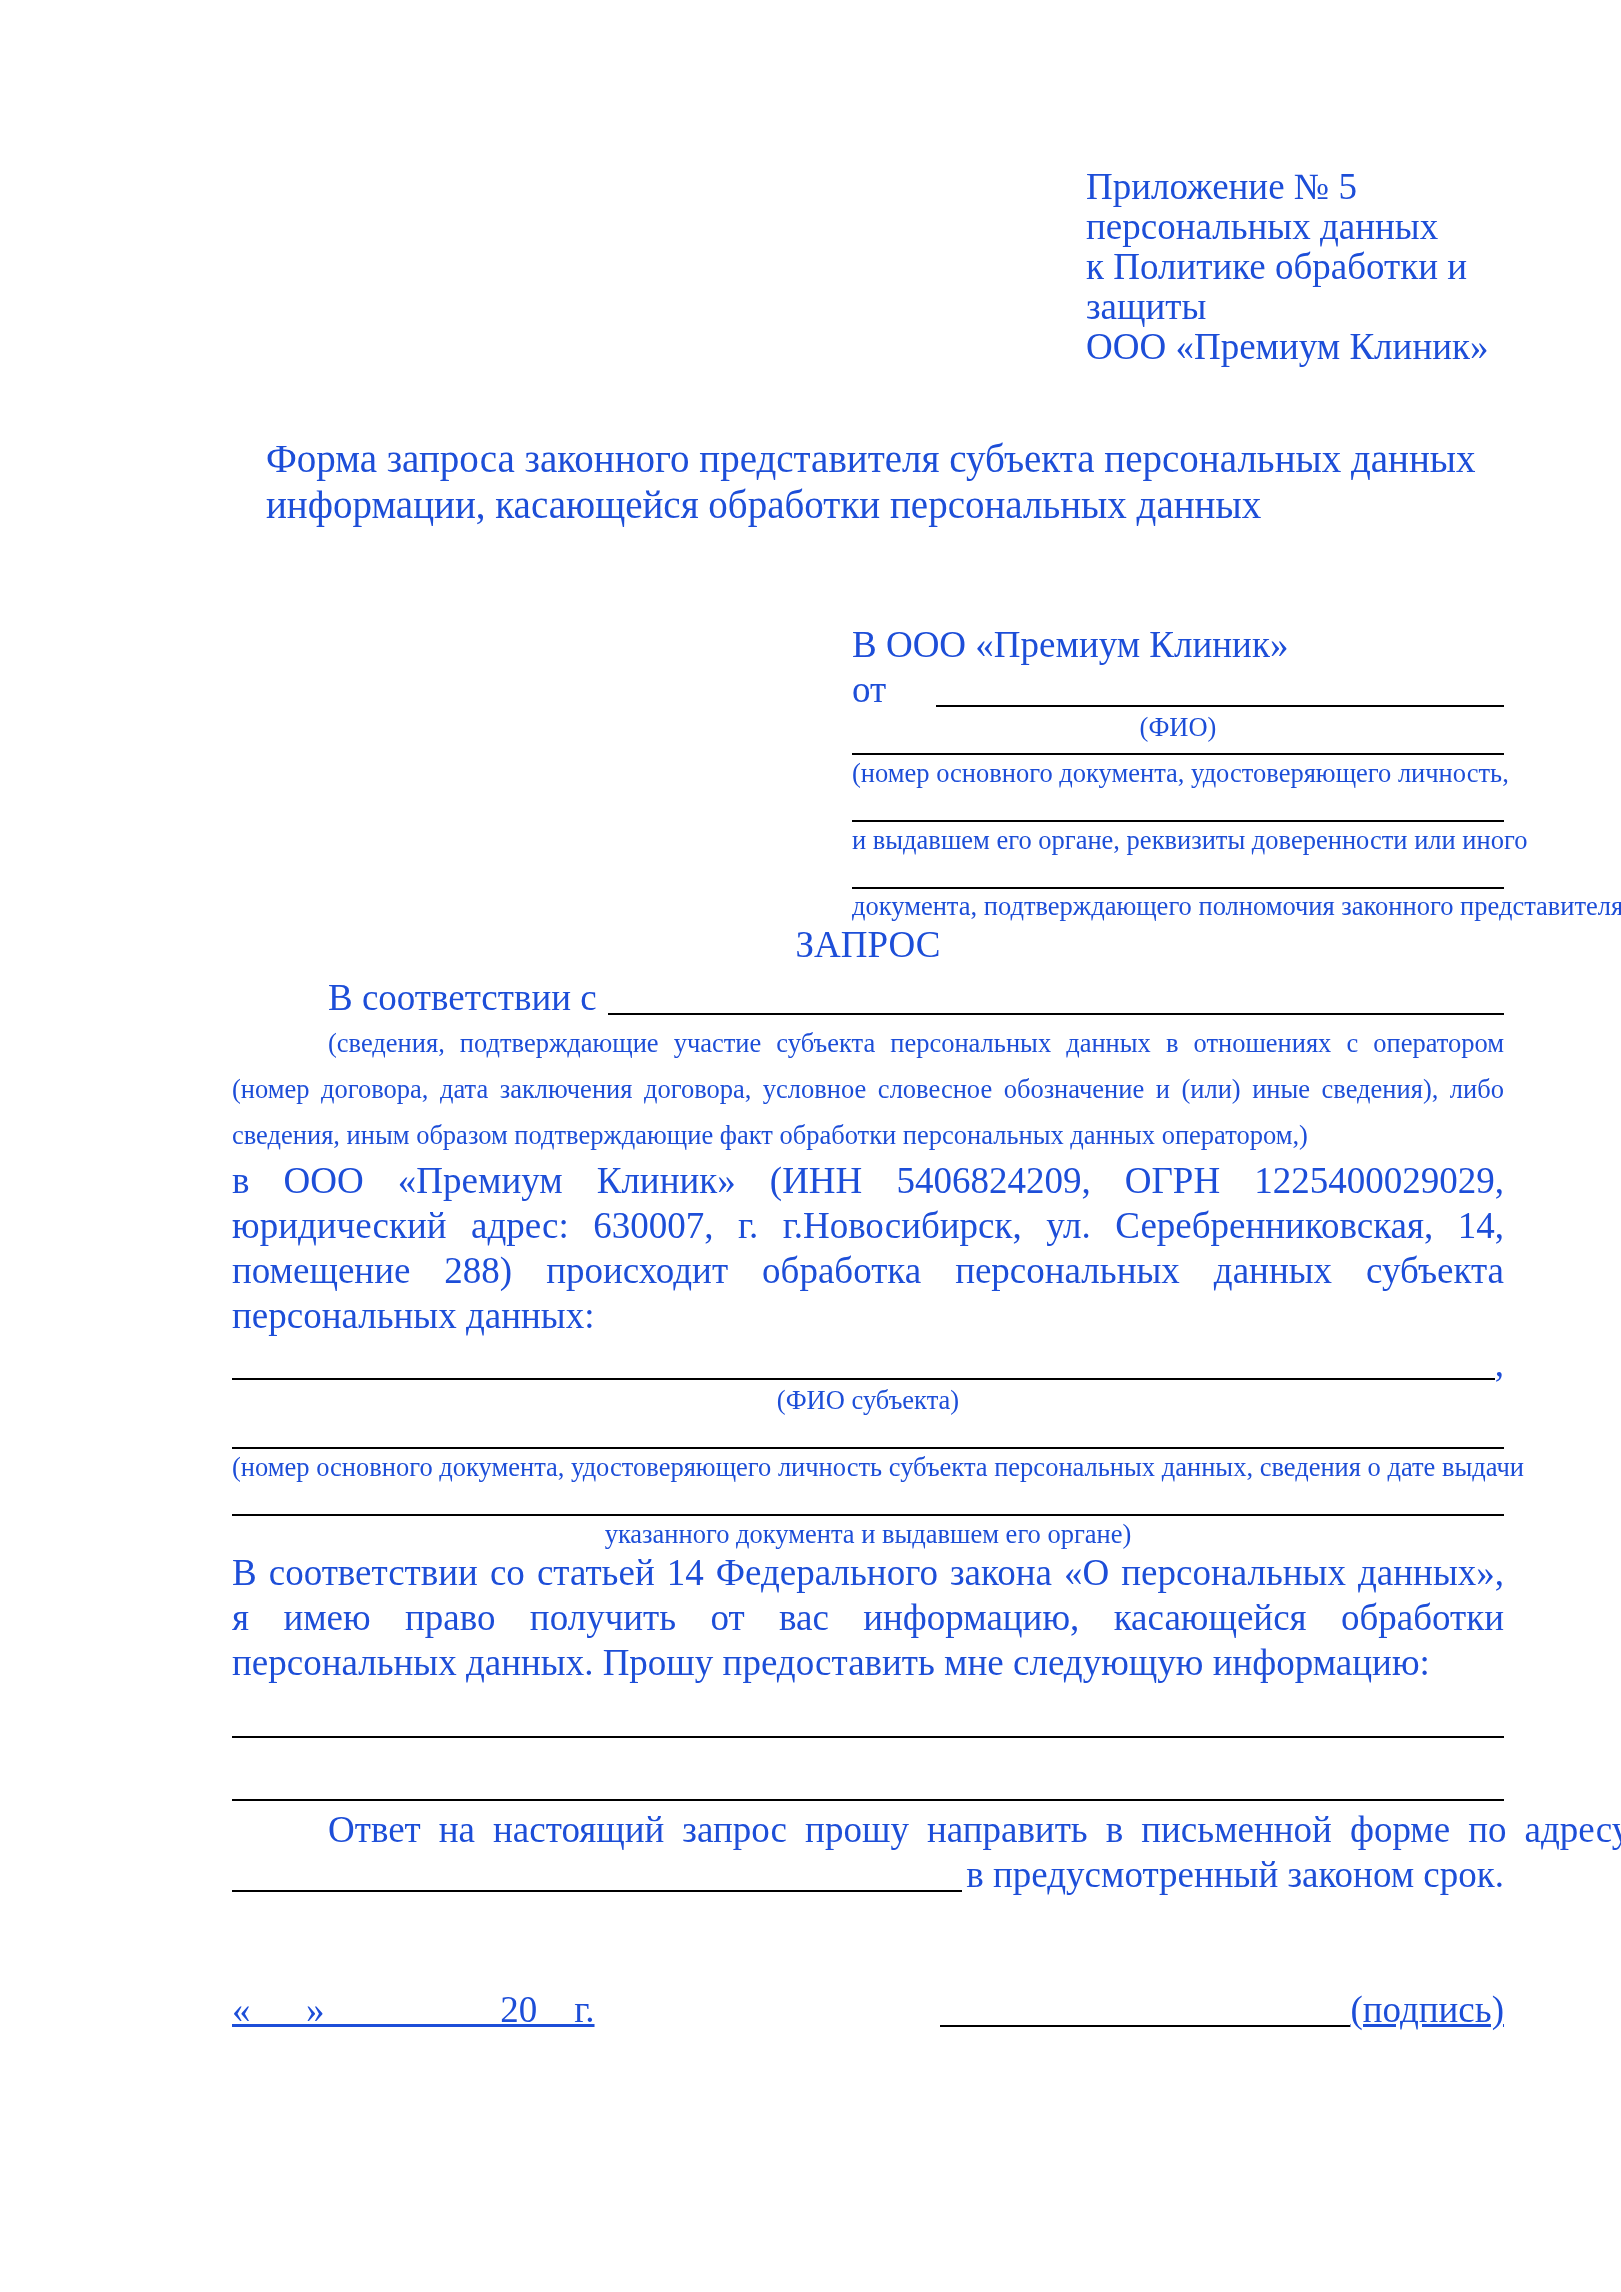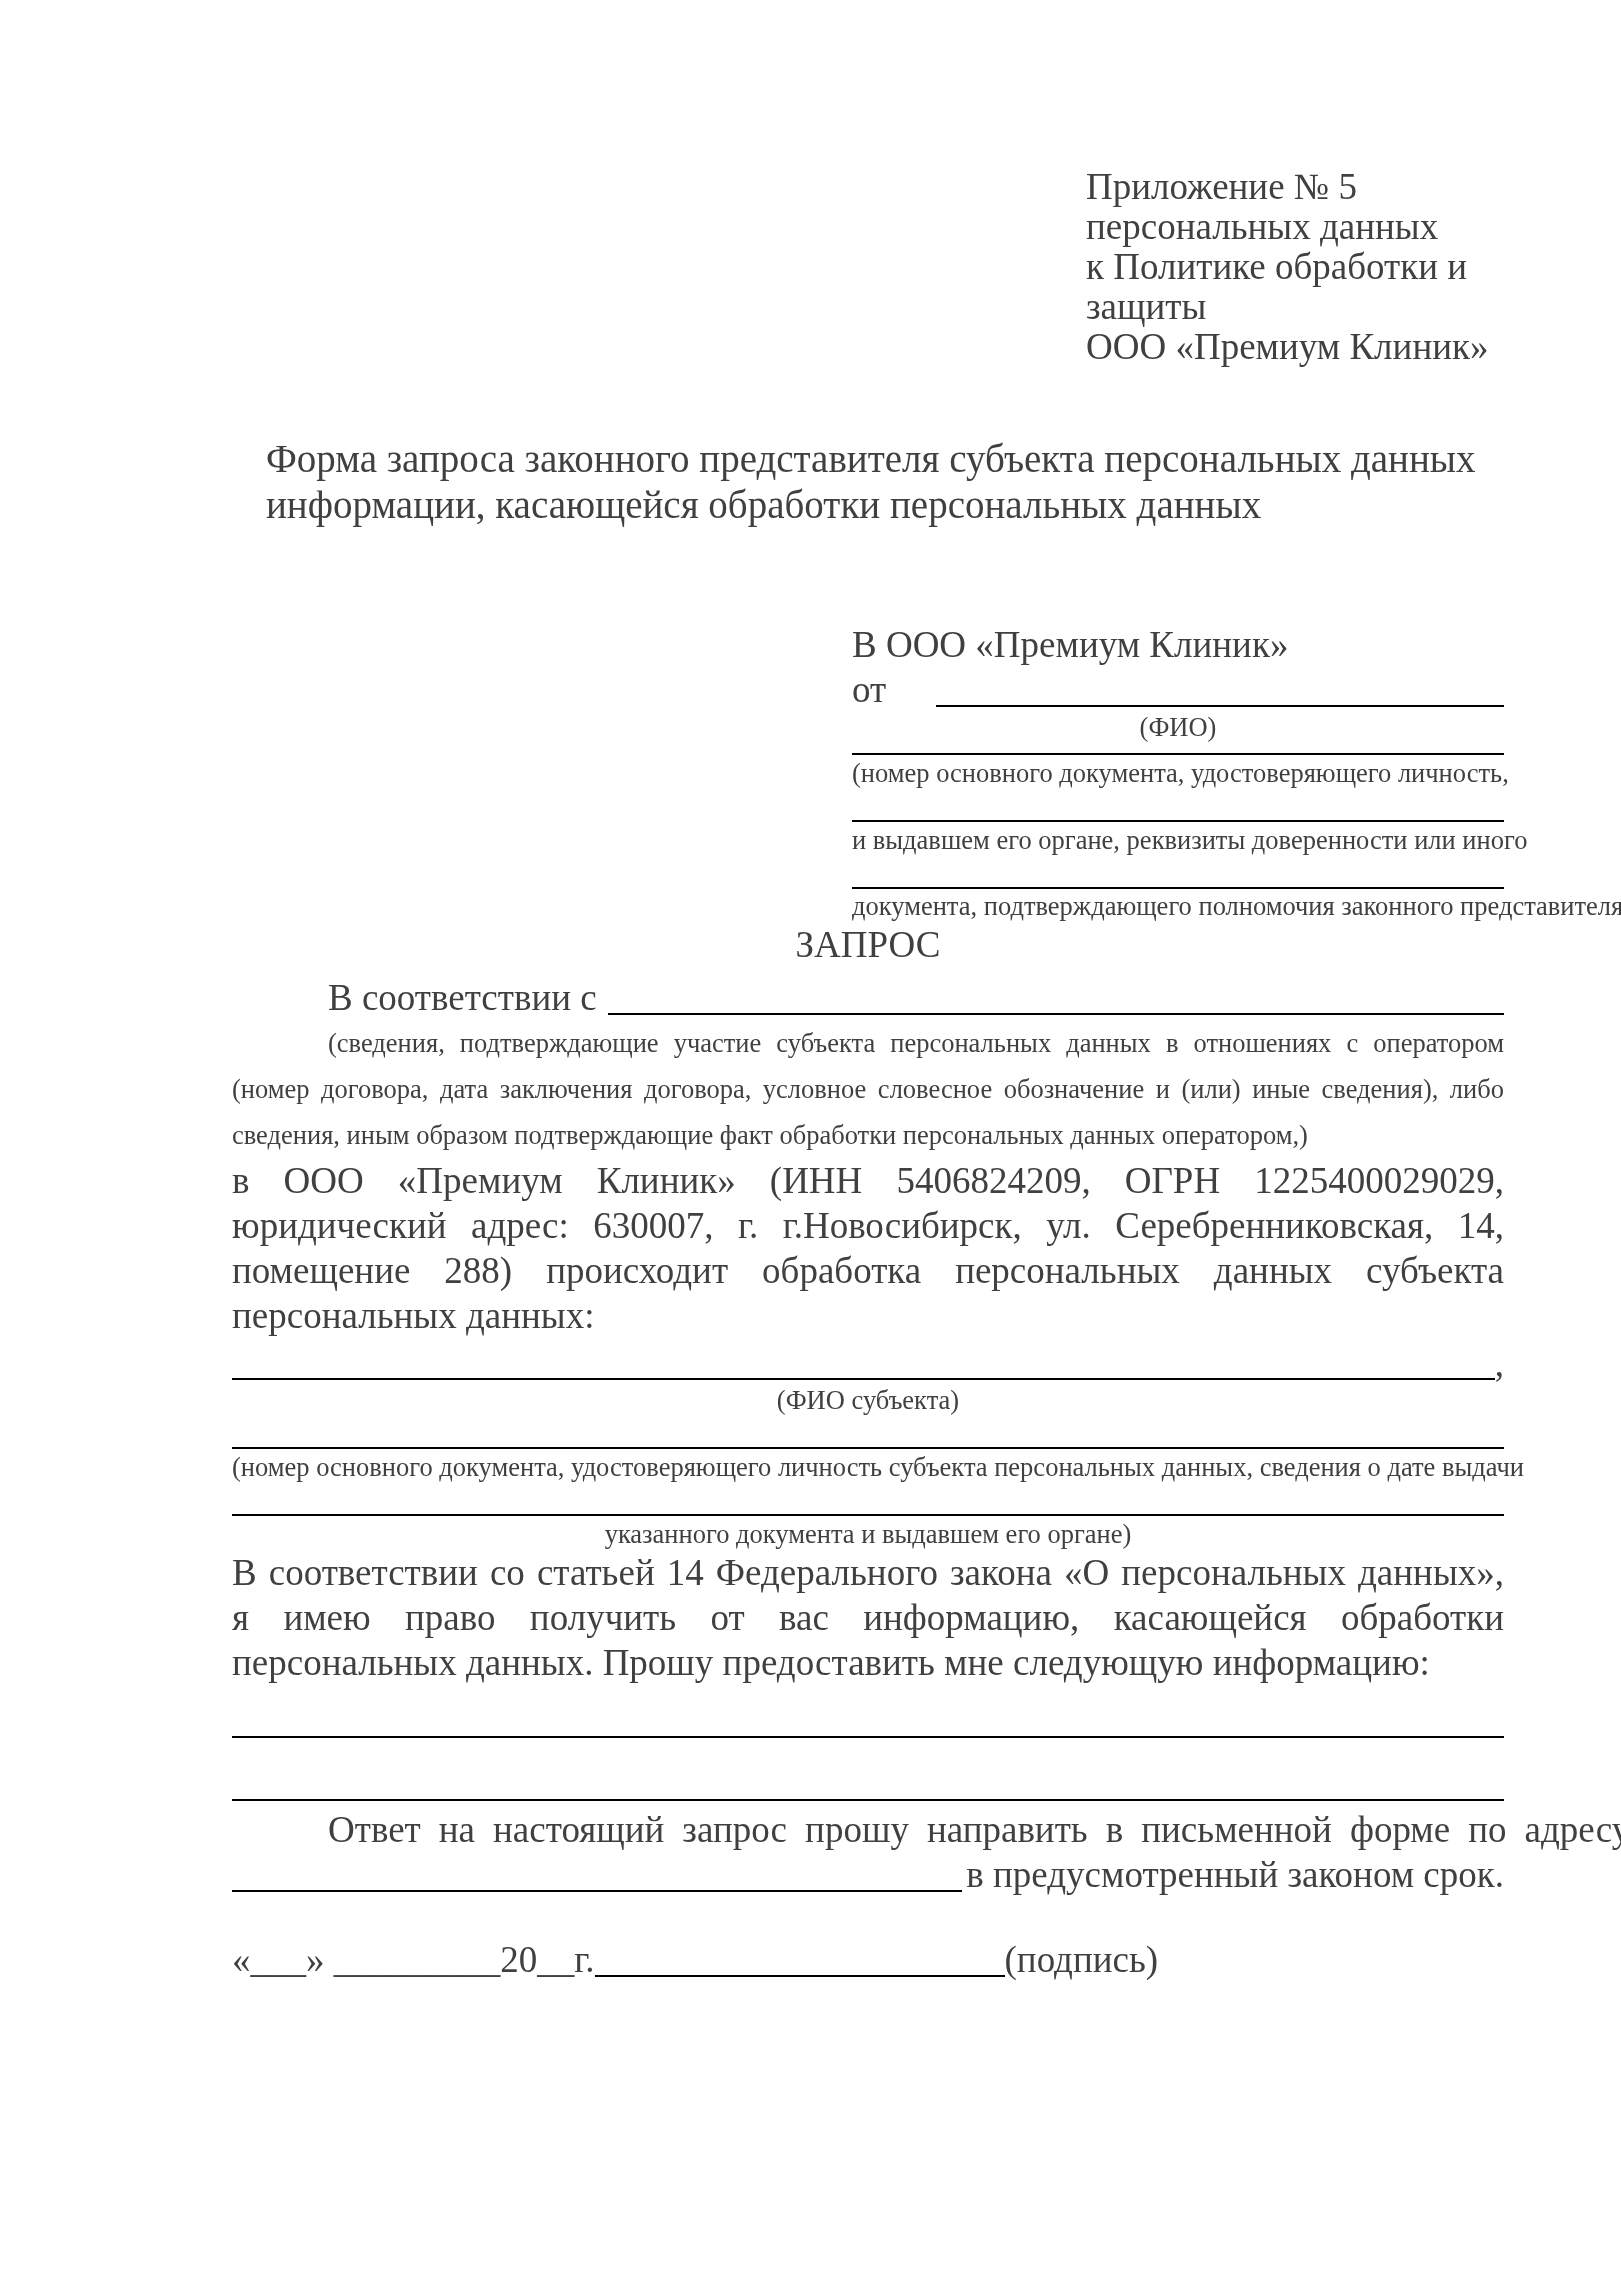--- a/index.html
+++ b/index.html
@@ -5,21 +5,21 @@
   html, body {
     margin: 0;
     padding: 0;
     background: #ffffff;
   }
   .page {
     position: relative;
     width: 1621px;
     height: 2293px;
     background: #ffffff;
-    color: #404040;
+    color: #1d4ed8;
     font-family: "Liberation Serif", "DejaVu Serif", serif;
     overflow: hidden;
   }
   .content {
     position: absolute;
     left: 232px;
     top: 167px;
     width: 1272px;
   }
   .caption   { font-size: 26.5px; line-height: 31px; }
@@ -109,25 +109,27 @@
   }
   .tail-row {
     display: flex;
     align-items: flex-end;
     height: 45px;
     font-size: 37px;
   }
   .tail-row .suffix { flex: none; line-height: 45px; margin-left: 3.9px; }
 
   .footer-row {
-    margin-top: 40px;
-    display: flex;
-    align-items: flex-end;
-    font-size: 37px;
-    line-height: 45px;
+    margin-top: 90px;
+    display: flex;
+    justify-content: space-between;
+    align-items: flex-end;
+    font-size: 37px;
+    line-height: 45px;
+    text-decoration: underline;
   }
   .sig-group { display: flex; align-items: flex-end; }
   .sig-line {
     width: 410px;
     border-bottom: 2.9px solid #000;
     margin-bottom: 4.9px;
   }
   .sig-caption { flex: none; white-space: nowrap; }
 </style>
 </head>

